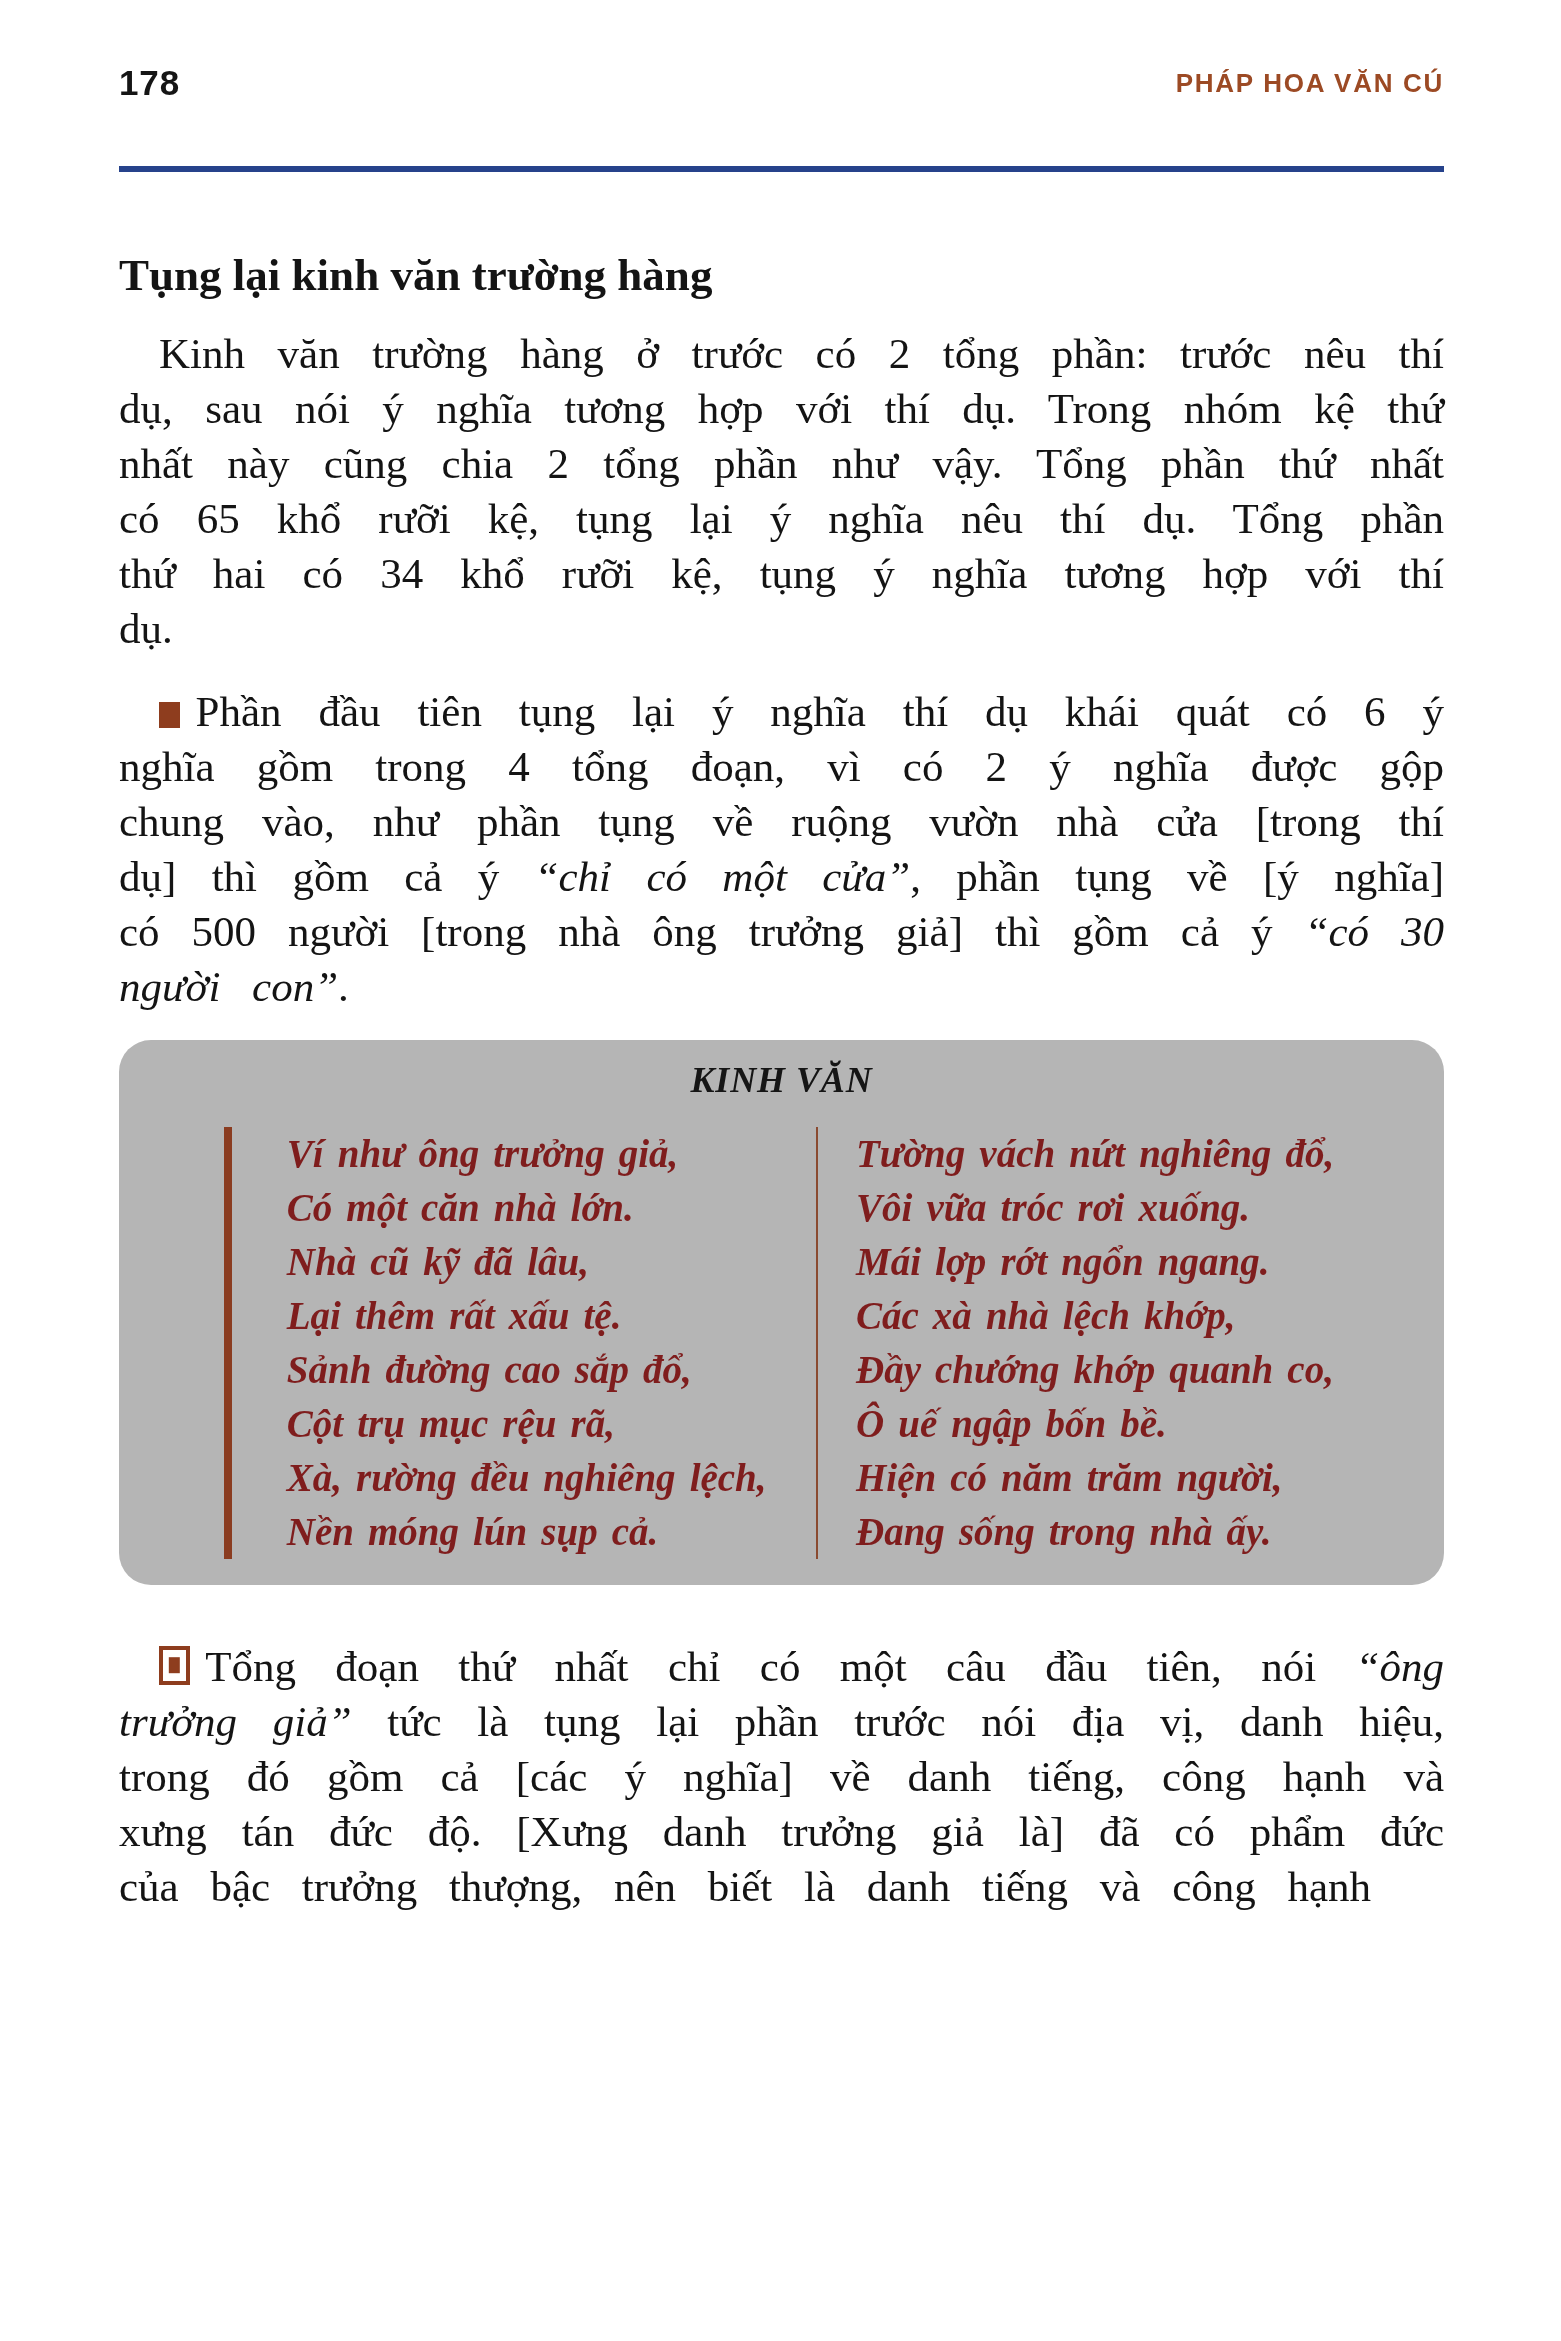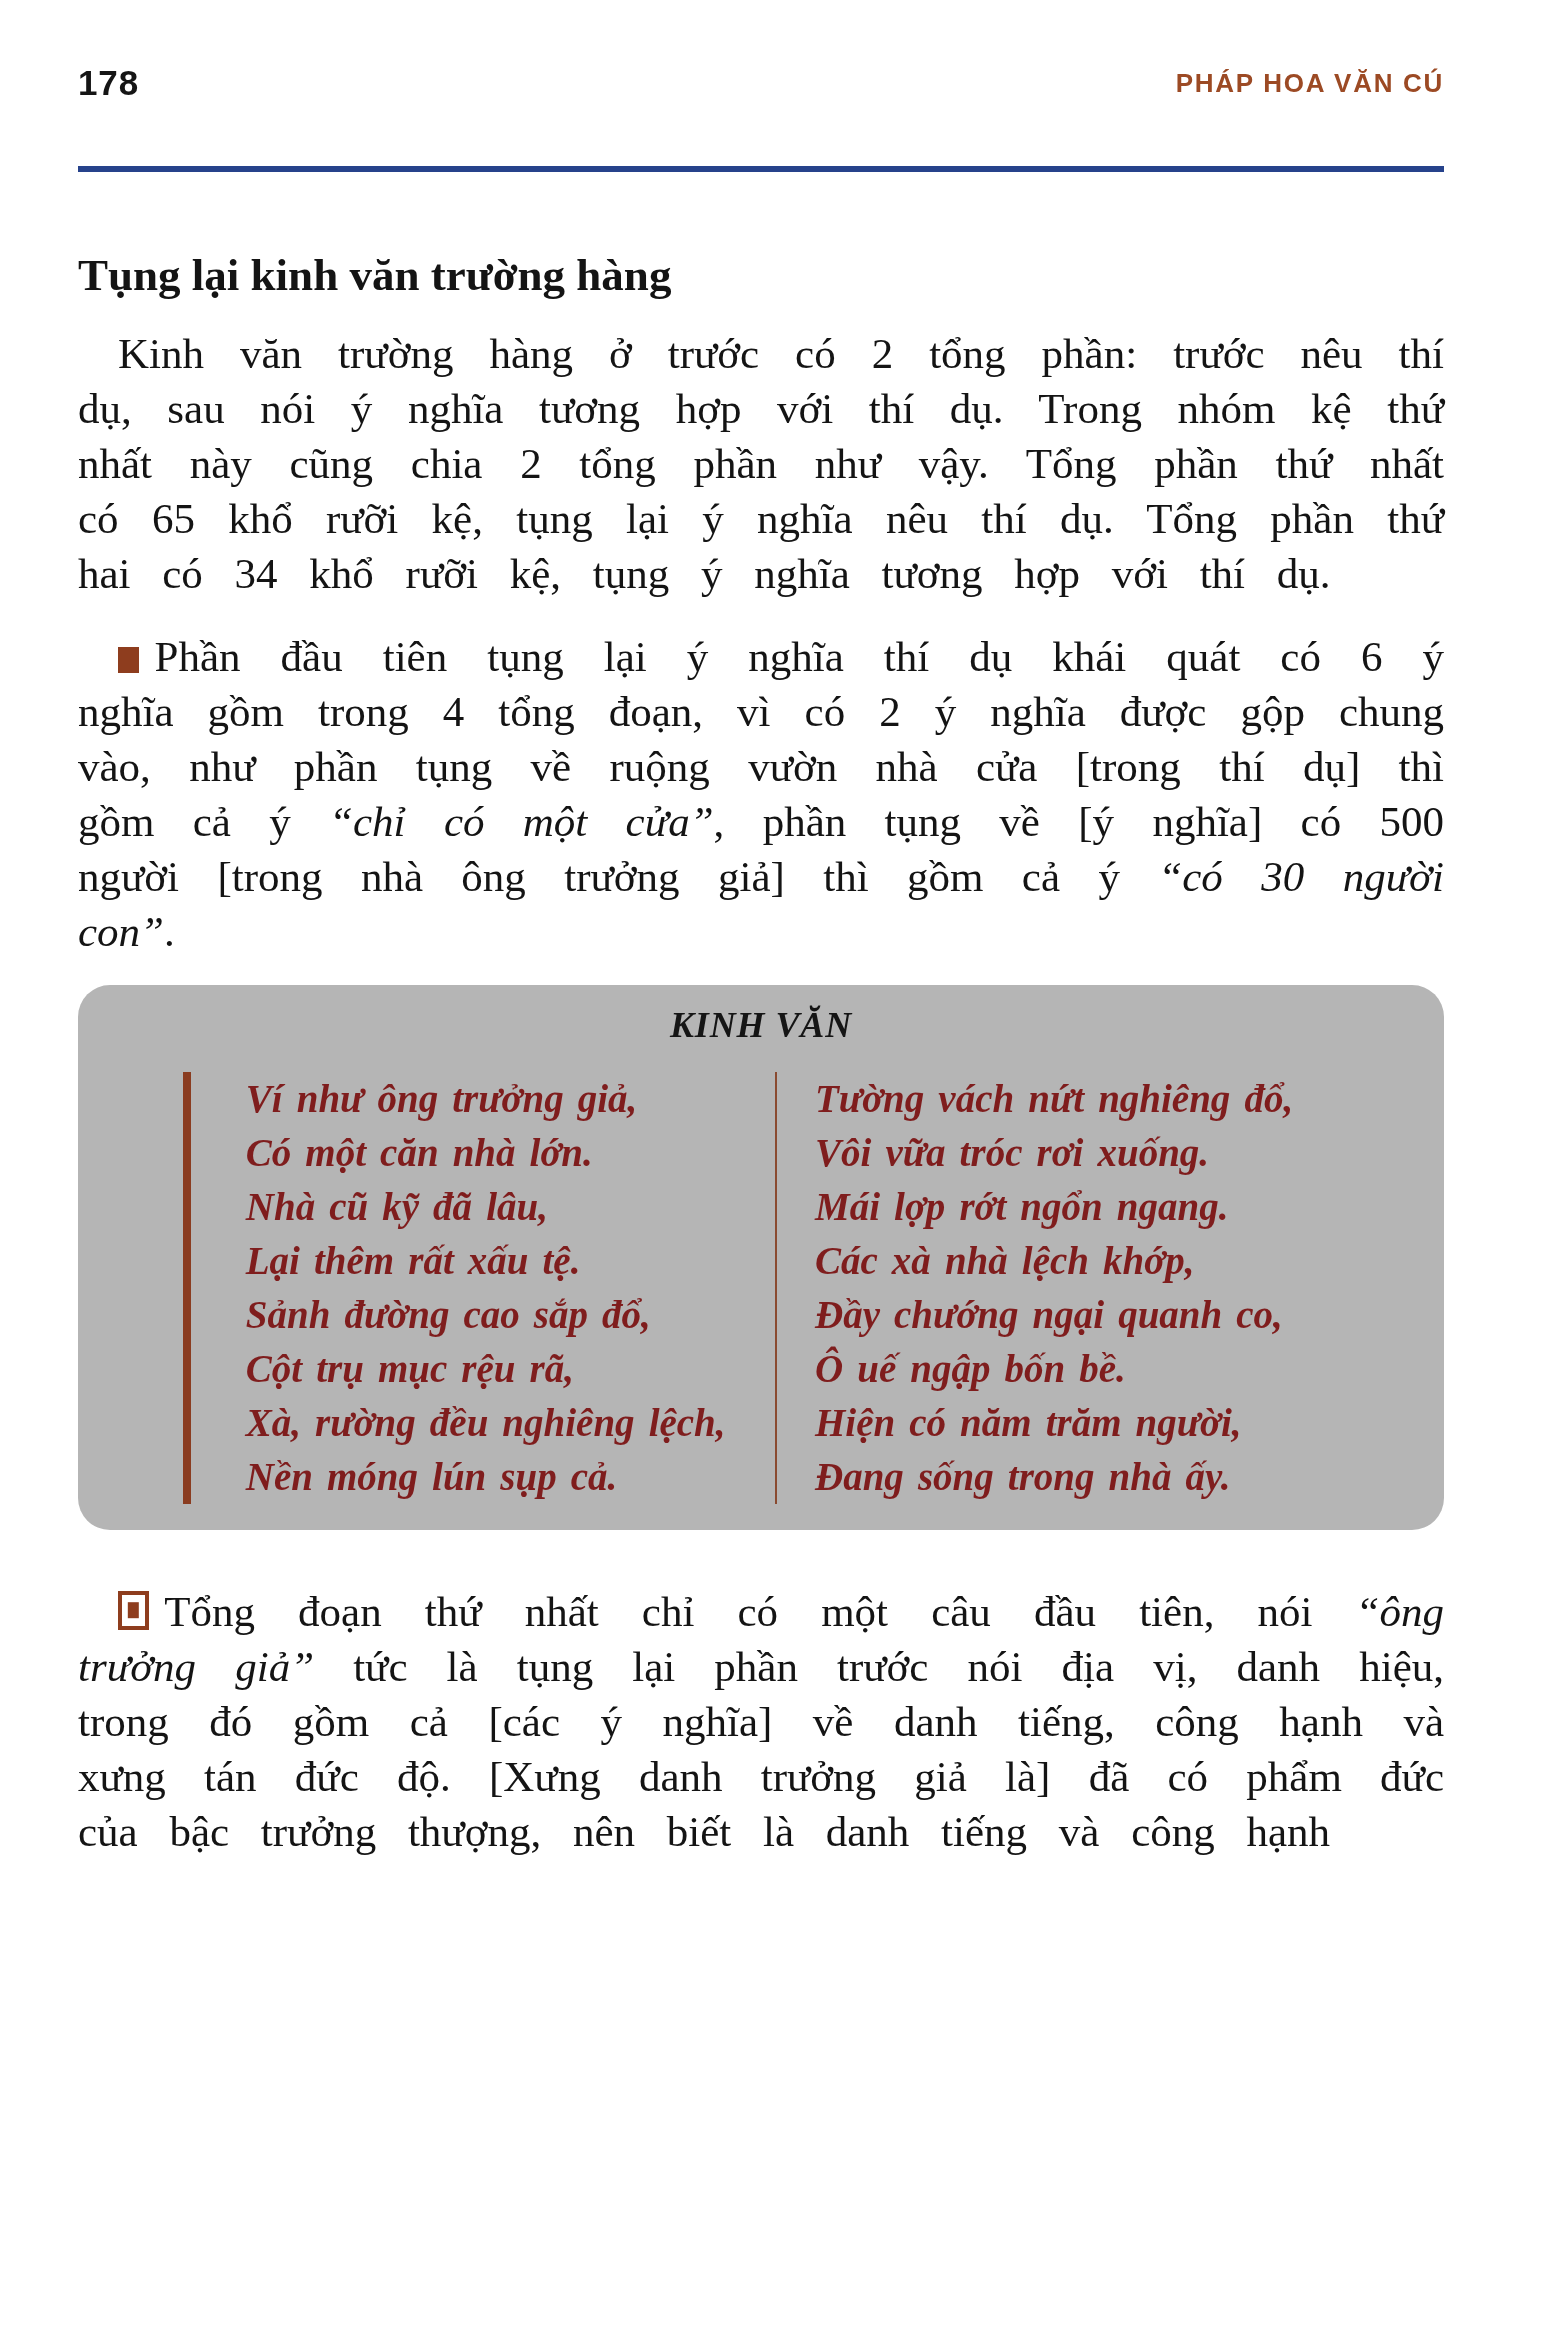--- a/index.html
+++ b/index.html
@@ -7,21 +7,21 @@
     padding: 0;
     background: #ffffff;
   }
   .page {
     position: relative;
     width: 1561px;
     height: 2342px;
     margin: 0 auto;
     background: #ffffff;
     box-sizing: border-box;
-    padding: 0 117px 0 78px;
+    padding: 0 117px 0 119px;
     overflow: hidden;
     font-family: "Liberation Serif", serif;
     color: #141414;
   }
 
   
   .page-header {
     display: flex;
     justify-content: space-between;
     align-items: flex-end;
@@ -181,21 +181,21 @@
           <div class="verse-line">Xà, rường đều nghiêng lệch,</div>
           <div class="verse-line">Nền móng lún sụp cả.</div>
         </div>
       </div>
       <div class="verse-col-right">
         <div class="verse-lines">
           <div class="verse-line">Tường vách nứt nghiêng đổ,</div>
           <div class="verse-line">Vôi vữa tróc rơi xuống.</div>
           <div class="verse-line">Mái lợp rớt ngổn ngang.</div>
           <div class="verse-line">Các xà nhà lệch khớp,</div>
-          <div class="verse-line">Đầy chướng ngại quanh co,</div>
+          <div class="verse-line">Đầy chướng khớp quanh co,</div>
           <div class="verse-line">Ô uế ngập bốn bề.</div>
           <div class="verse-line">Hiện có năm trăm người,</div>
           <div class="verse-line">Đang sống trong nhà ấy.</div>
         </div>
       </div>
     </div>
   </section>
 
   <p class="body-para indent mt-p4"><span class="marker-outline"><span class="marker-inner"></span></span><span>Tổng đoạn thứ nhất chỉ có một câu đầu tiên, nói </span><em>“ông trưởng giả”</em><span> tức là tụng lại phần trước nói địa vị, danh hiệu, trong đó gồm cả [các ý nghĩa] về danh tiếng, công hạnh và xưng tán đức độ. [Xưng danh trưởng giả là] đã có phẩm đức của bậc trưởng thượng, nên biết là danh tiếng và công hạnh</span></p>
 

